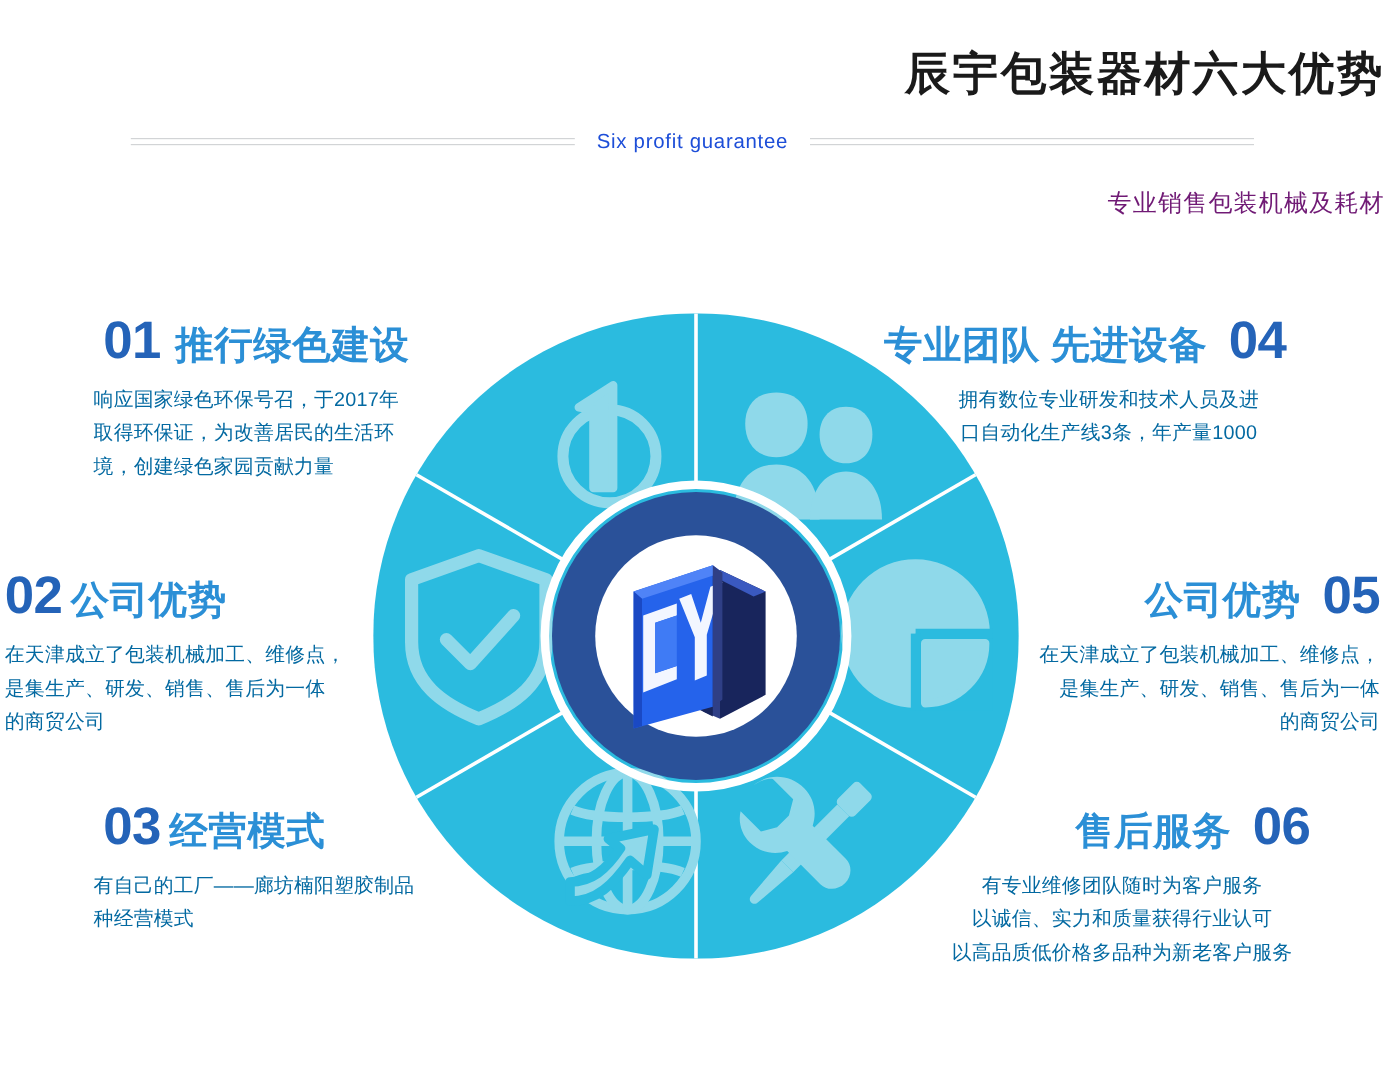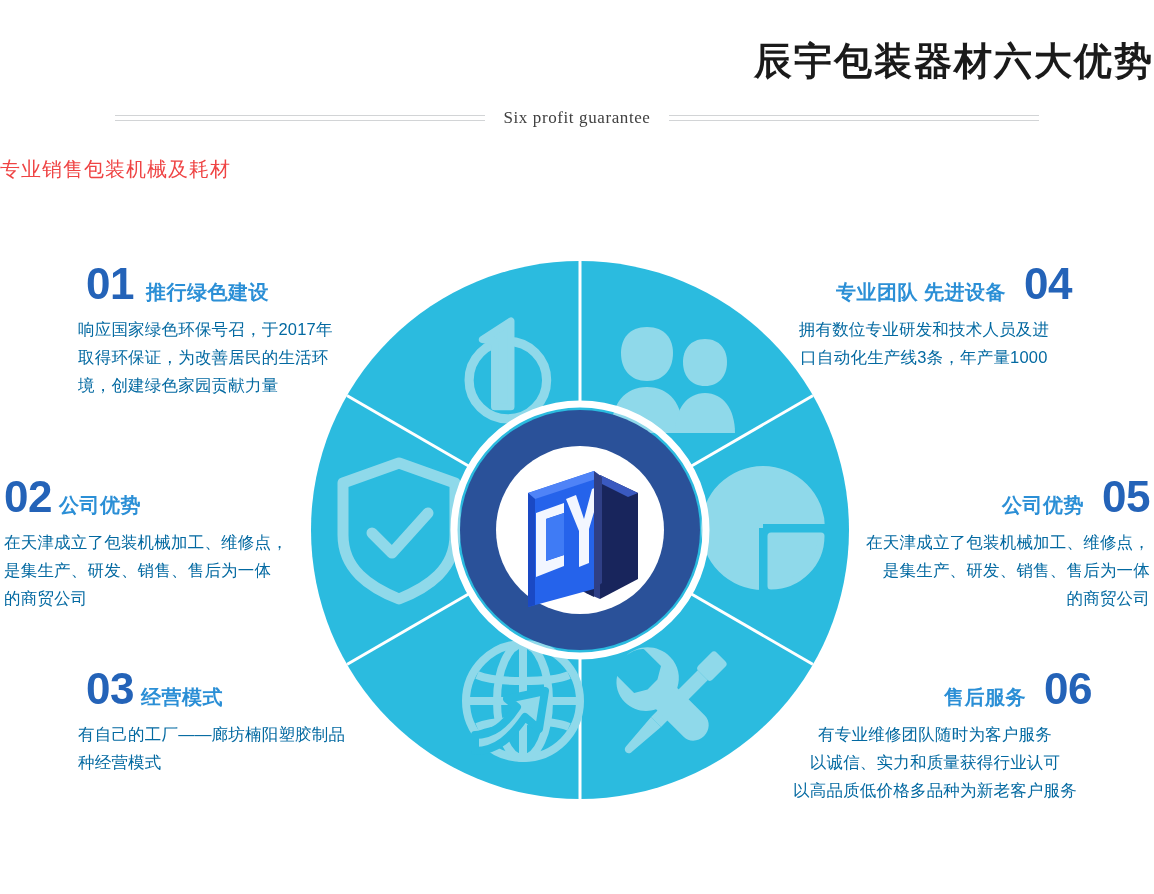--- a/index.html
+++ b/index.html
@@ -21,26 +21,26 @@
   .sub-rule-wrap {
     position: absolute; top: 108px; left: 0; width: 1154px;
     display: flex; align-items: center; justify-content: center; gap: 18px;
   }
   .rule {
     height: 6px; width: 370px;
     border-top: 1px solid #d2d4d6;
     border-bottom: 1px solid #d2d4d6;
   }
   .sub-en {
-    font-size: 17px; color: #404040; letter-spacing: .6px; white-space: nowrap;
-    font-family: Liberation Serif, serif;
+    font-size: 17px; color: #1d4ed8; letter-spacing: .6px; white-space: nowrap;
+    font-family: Liberation Sans, sans-serif;
   }
   .tagline {
     position: absolute; top: 156px; left: 0; width: 1154px;
-    text-align: left; font-size: 20px; color: #ef4444; letter-spacing: 1px;
+    text-align: right; font-size: 20px; color: #701a75; letter-spacing: 1px;
   }
 
   
   #wheel {
     position: absolute; left: 311px; top: 261px;
     width: 538px; height: 538px;
   }
   #wheel svg { display: block; width: 538px; height: 538px; }
 
   
@@ -48,21 +48,21 @@
   .item .head {
     display: flex; align-items: baseline; gap: 7px; white-space: nowrap;
     margin-bottom: 9px;
   }
   .num {
     font-size: 44px; font-weight: bold; color: #2463b8;
     line-height: .95; letter-spacing: -0.5px;
     font-family: "Liberation Sans", sans-serif;
   }
   .cap {
-    font-size: 20px; font-weight: bold; color: #2b8fd6; letter-spacing: .5px;
+    font-size: 32px; font-weight: bold; color: #2b8fd6; letter-spacing: .5px;
   }
   .body {
     font-size: 16.5px; color: #0369a1; line-height: 28px; letter-spacing: .2px;
   }
   .left  .head { justify-content: flex-start; }
   .left  .body { text-align: left; }
   .right .head { justify-content: flex-end; gap: 18px; }
   .right .body { text-align: right; }
   .center-body .body { text-align: center; }
 

